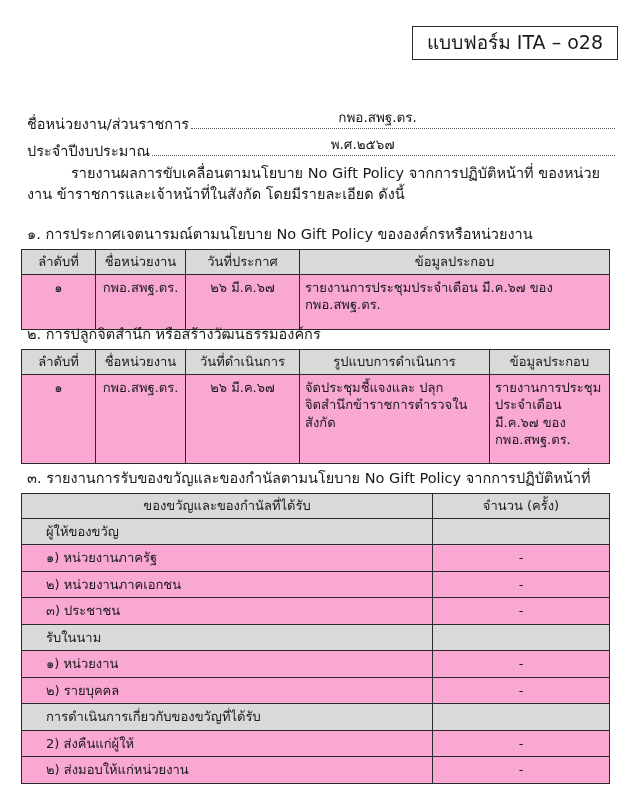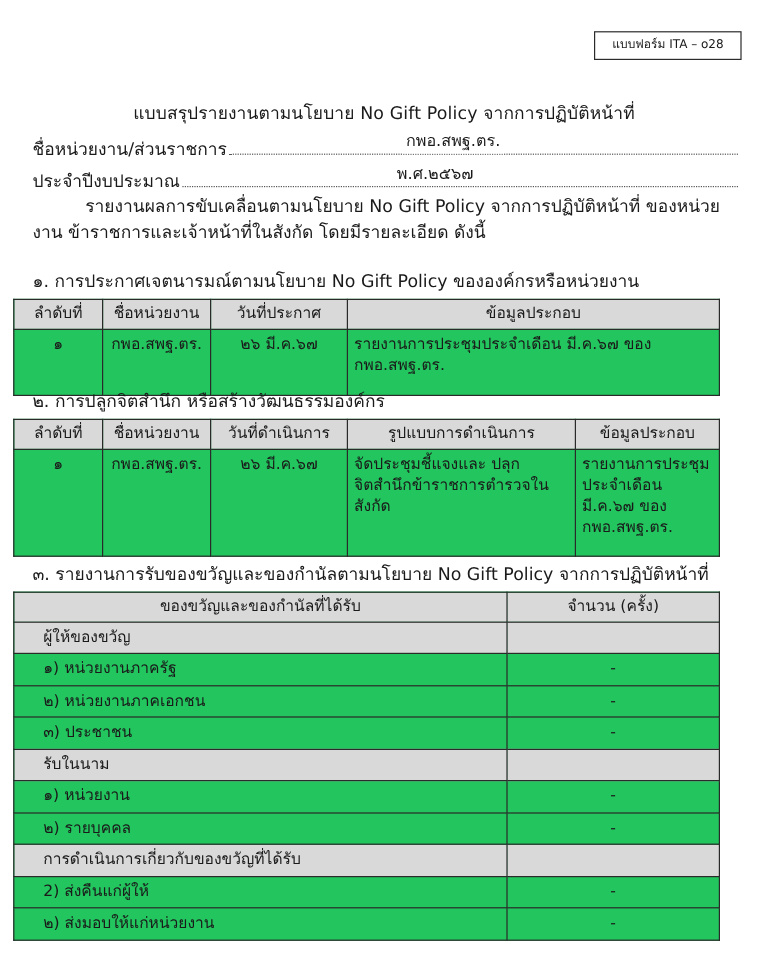--- a/index.html
+++ b/index.html
@@ -25,21 +25,21 @@
 
   
   .formcode-wrap {
     position: absolute;
     top: 26px;
     right: 22px;
   }
   .formcode {
     border: 1px solid #2b2b2b;
     padding: 5px 14px 6px 14px;
-    font-size: 10px;
+    font-size: 19px;
     line-height: 1.1;
     white-space: nowrap;
     background: #fff;
   }
 
   
   .doc-title {
     position: absolute;
     top: 82px;
     left: 0;
@@ -102,25 +102,25 @@
     font-size: 14.5px;
     white-space: nowrap;
   }
   #sec1-heading { top: 222px; }
   #sec2-heading { top: 322px; }
   #sec3-heading { top: 466px; }
 
   
   table.grid {
     position: absolute;
-    left: 11px;
+    left: 21px;
     border-collapse: collapse;
     table-layout: fixed;
     font-size: 13px;
-    background: #22c55e;
+    background: #f9a8d4;
   }
   table.grid th,
   table.grid td {
     border: 1px solid #2a2a2a;
     padding: 4px 5px;
     vertical-align: top;
     line-height: 1.35;
   }
   table.grid th {
     background: #d9d9d9;
@@ -149,21 +149,20 @@
 </style>
 </head>
 <body>
 
 <div class="page">
 
   <div class="formcode-wrap">
     <div class="formcode">แบบฟอร์ม ITA – o28</div>
   </div>
 
-  <div class="doc-title">แบบสรุปรายงานตามนโยบาย No Gift Policy จากการปฏิบัติหน้าที่</div>
 
   <div class="fields">
     <div class="field-row">
       <span class="field-label">ชื่อหน่วยงาน/ส่วนราชการ</span>
       <span class="field-dots">
         <span class="field-value">กพอ.สพฐ.ตร.</span>
       </span>
     </div>
     <div class="field-row fy">
       <span class="field-label">ประจำปีงบประมาณ</span>

